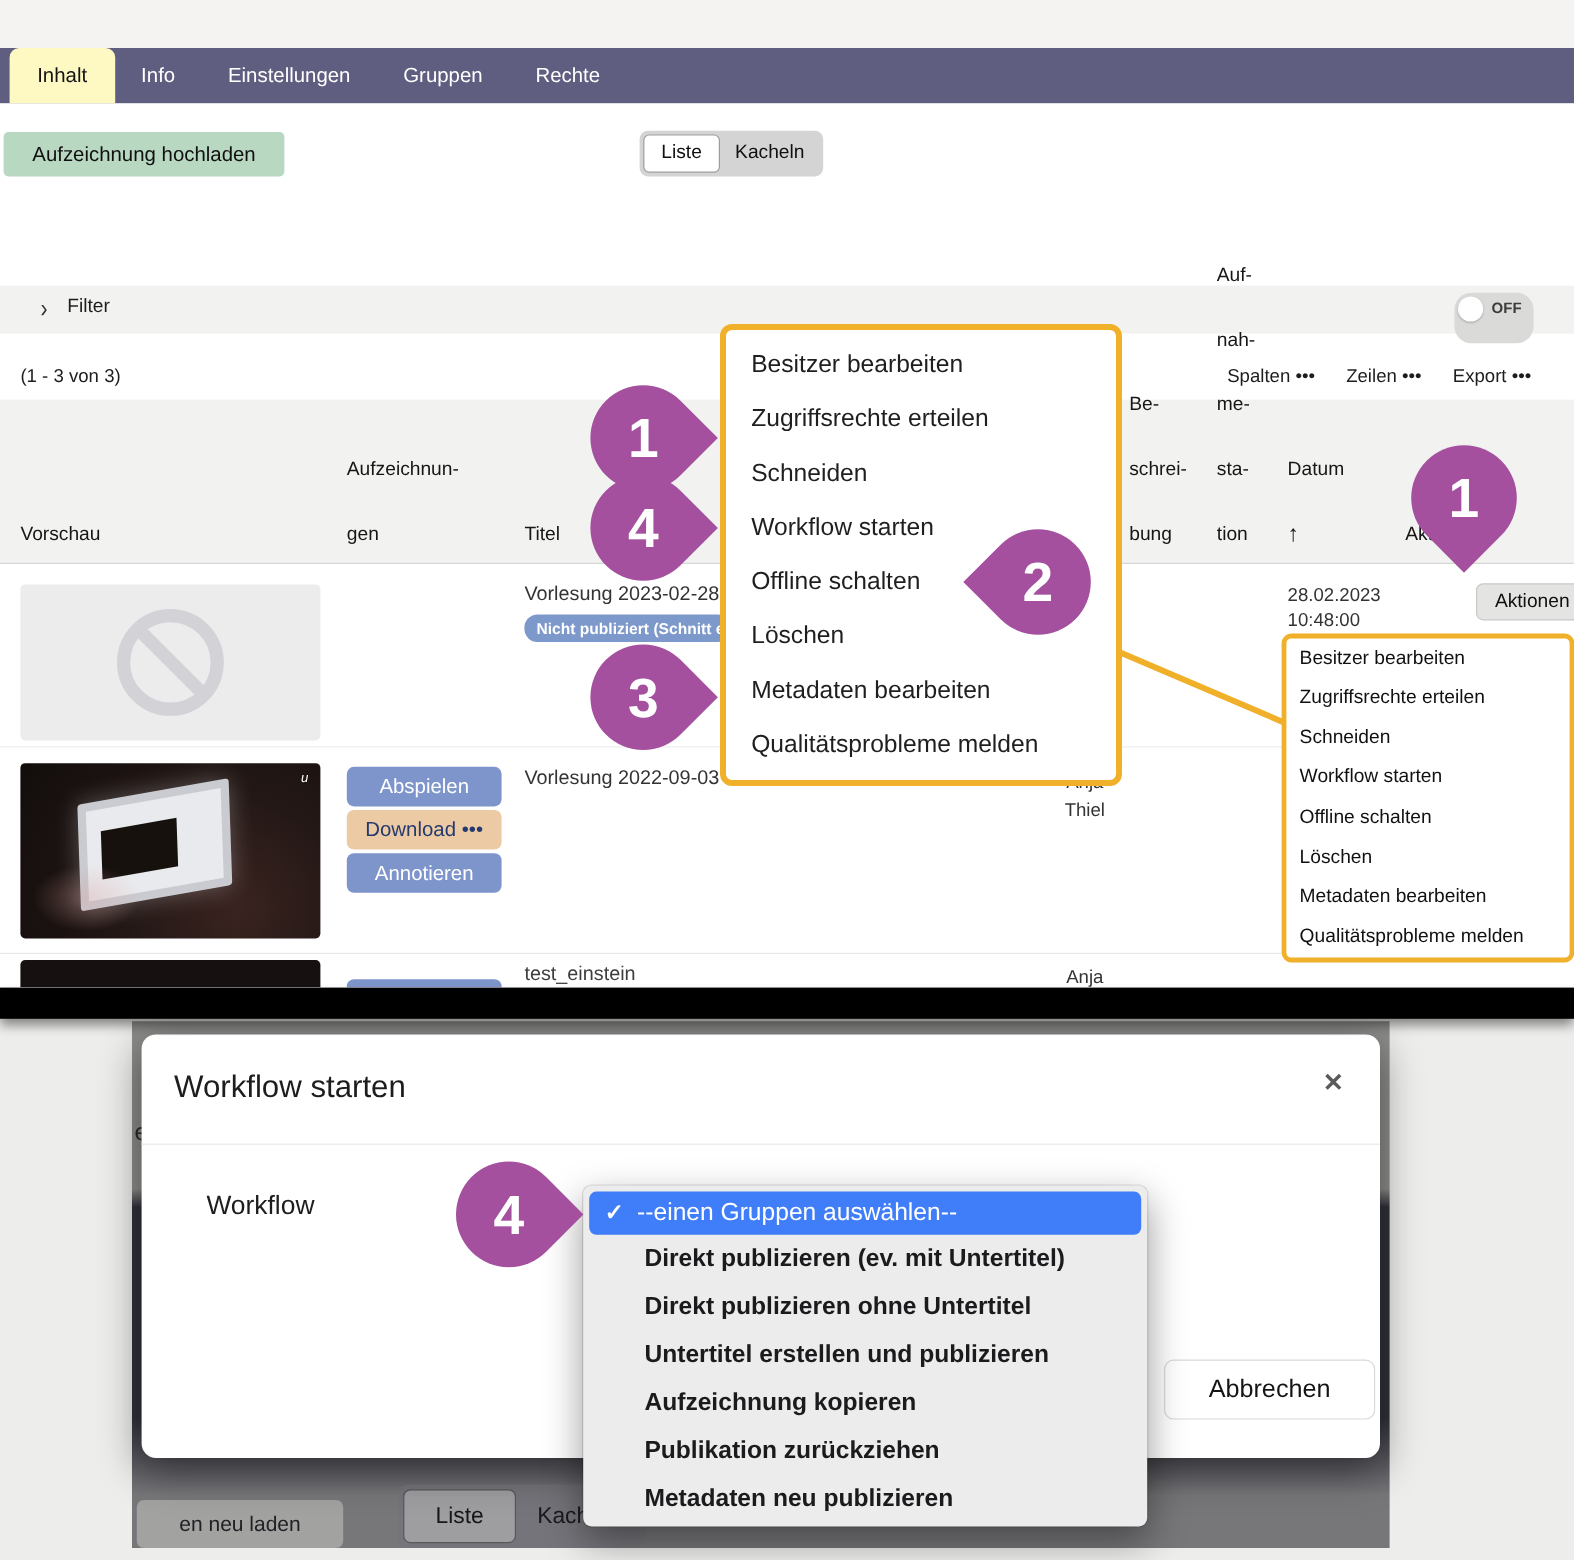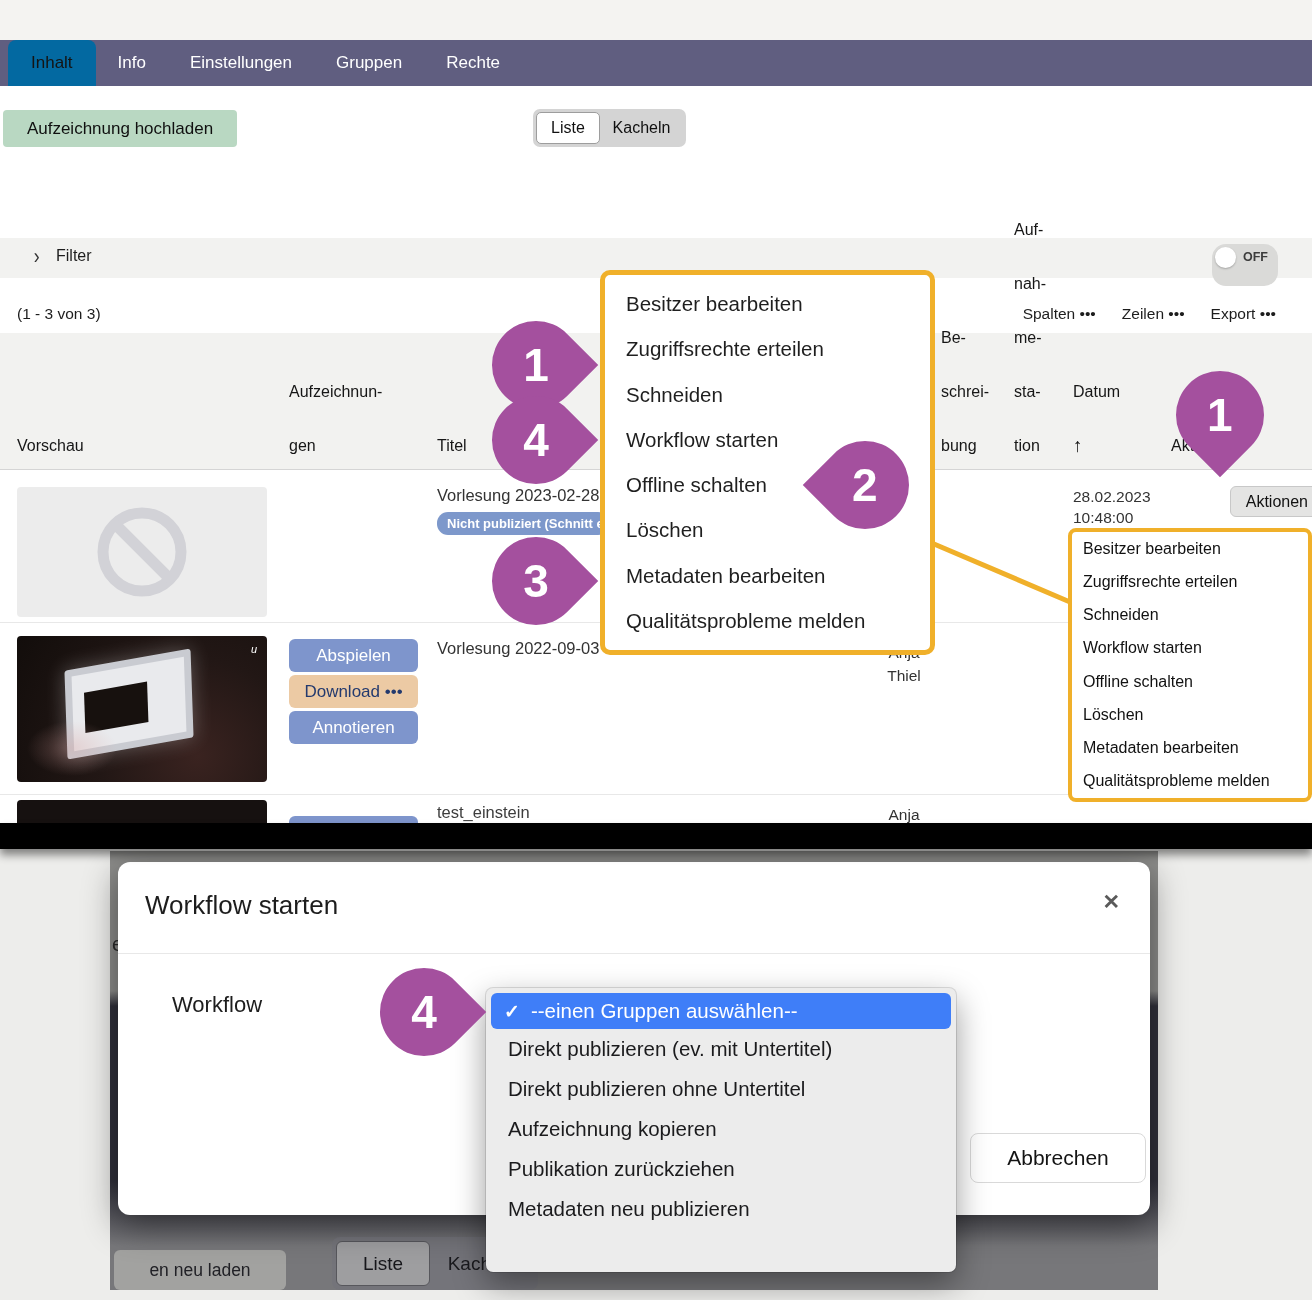--- a/index.html
+++ b/index.html
@@ -4,21 +4,21 @@
 <style>
   * { margin:0; padding:0; box-sizing:border-box; }
   html,body { background:#fff; }
   body { font-family:"Liberation Sans", sans-serif; }
   .canvas { position:relative; width:1312px; height:1300px; overflow:hidden; background:#fff; }
 
   
   .shot-top { position:absolute; left:0; top:0; width:1312px; height:823px; background:#fff; }
   .topstrip { position:absolute; left:0; top:0; width:100%; height:40px; background:#f4f3f1; }
   .navbar { position:absolute; left:0; top:40px; width:100%; height:46px; background:#605e80; display:flex; align-items:stretch; padding-left:8px; }
-  .tab-active { background:#0369a1; color:#141414; border-radius:8px 8px 0 0; padding:0 23px; font-size:17px; display:flex; align-items:center; }
+  .tab-active { background:#fef9c3; color:#141414; border-radius:8px 8px 0 0; padding:0 23px; font-size:17px; display:flex; align-items:center; }
   .nav-item { color:#fff; font-size:17px; padding:0 22px; display:flex; align-items:center; cursor:default; }
 
   .btn-upload { position:absolute; left:3px; top:110px; width:234px; height:37px; background:#b9d8c2; border-radius:4px; font-size:17px; color:#101010; display:flex; align-items:center; justify-content:center; }
   .btn-reload { position:absolute; left:258px; top:109px; width:247px; height:38px; background:#fff; border:2px solid #bababa; border-radius:6px; font-size:17px; color:#101010; display:flex; align-items:center; justify-content:center; }
   .seg { position:absolute; left:533px; top:109px; width:153px; height:38px; background:#d4d4d4; border-radius:7px; display:flex; padding:3px; }
   .seg-on { width:64px; background:#fff; border:1px solid #9d9d9d; border-radius:5px; font-size:16px; display:flex; align-items:center; justify-content:center; color:#101010; }
   .seg-off { flex:1; font-size:16px; display:flex; align-items:center; justify-content:center; color:#101010; }
 
   .filterbar { position:absolute; left:0; top:238px; width:100%; height:40px; background:#f2f2f0; }
   .chev { position:absolute; left:33px; top:6px; font-size:22px; color:#333; transform:scaleX(.8); }
@@ -107,21 +107,21 @@
   .modal { position:absolute; left:118px; top:13px; width:1032px; height:353px; background:#fff; border-radius:12px; box-shadow:0 10px 35px rgba(0,0,0,.45); z-index:2; }
   .modal-title { position:absolute; left:27px; top:28px; font-size:26px; color:#1d1d1d; }
   .modal-close { position:absolute; right:30px; top:28px; font-size:21px; font-weight:bold; color:#5a5a5a; cursor:default; }
   .modal-divider { position:absolute; left:0; top:91px; width:100%; border-top:1px solid #e8e8e8; }
   .modal-field-label { position:absolute; left:54px; top:130px; font-size:22px; color:#1d1d1d; }
   .btn-cancel { position:absolute; left:852px; top:271px; width:176px; height:50px; background:#fff; border:1.5px solid #d9d9d9; border-radius:8px; font-size:21px; color:#141414; display:flex; align-items:center; justify-content:center; }
 
   .dropdown { position:absolute; left:486px; top:139px; width:470px; height:284px; background:#ececec; border-radius:7px; box-shadow:0 12px 32px rgba(0,0,0,.4), 0 0 0 1px rgba(0,0,0,.12); z-index:5; padding-top:5px; }
   .dd-selected { margin:0 5px; height:36px; background:#3f7ef8; border-radius:6px; display:flex; align-items:center; gap:11px; padding-left:13px; color:#fff; font-size:20.5px; }
   .dd-check { font-size:19px; font-weight:bold; }
-  .dd-option { height:40px; line-height:40px; padding-left:22px; font-size:20.5px; color:#1b1b1d; white-space:nowrap; }
+  .dd-option { height:40px; line-height:40px; padding-left:51px; font-size:20.5px; color:#1b1b1d; white-space:nowrap;font-weight:bold; }
 </style>
 </head>
 <body>
 
 <div class="canvas">
 
   <section class="shot-top">
     <div class="topstrip"></div>
 
     <nav class="navbar">
@@ -287,20 +287,21 @@
       <div class="btn-cancel">Abbrechen</div>
     </div>
 
     <div class="dropdown">
       <div class="dd-selected">
         <span class="dd-check">✓</span>
         <span>--einen Gruppen auswählen--</span>
       </div>
       <div class="dd-option">Direkt publizieren (ev. mit Untertitel)</div>
       <div class="dd-option">Direkt publizieren ohne Untertitel</div>
+      <div class="dd-option">Untertitel erstellen und publizieren</div>
       <div class="dd-option">Aufzeichnung kopieren</div>
       <div class="dd-option">Publikation zurückziehen</div>
       <div class="dd-option">Metadaten neu publizieren</div>
     </div>
 
     <div class="marker point-right m4b">
         <span class="num">4</span>
       </div>
   </section>
 

